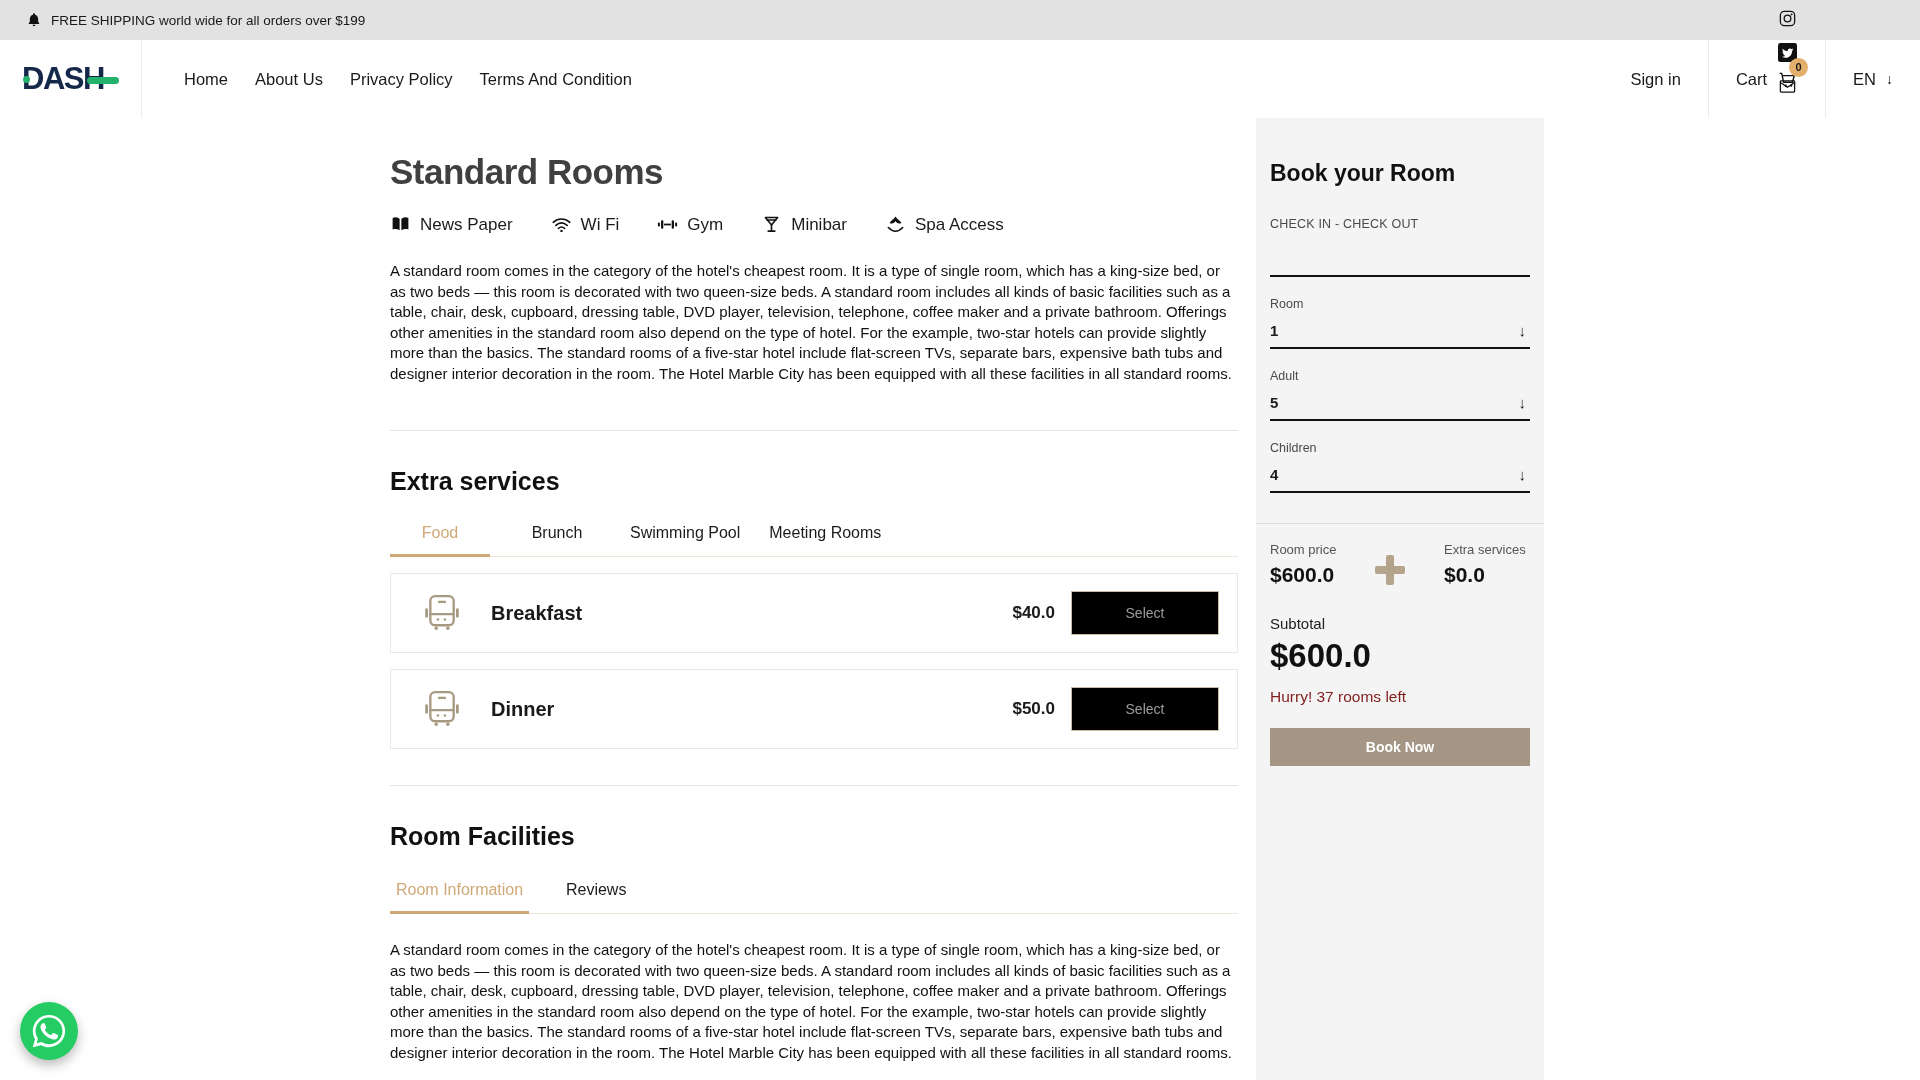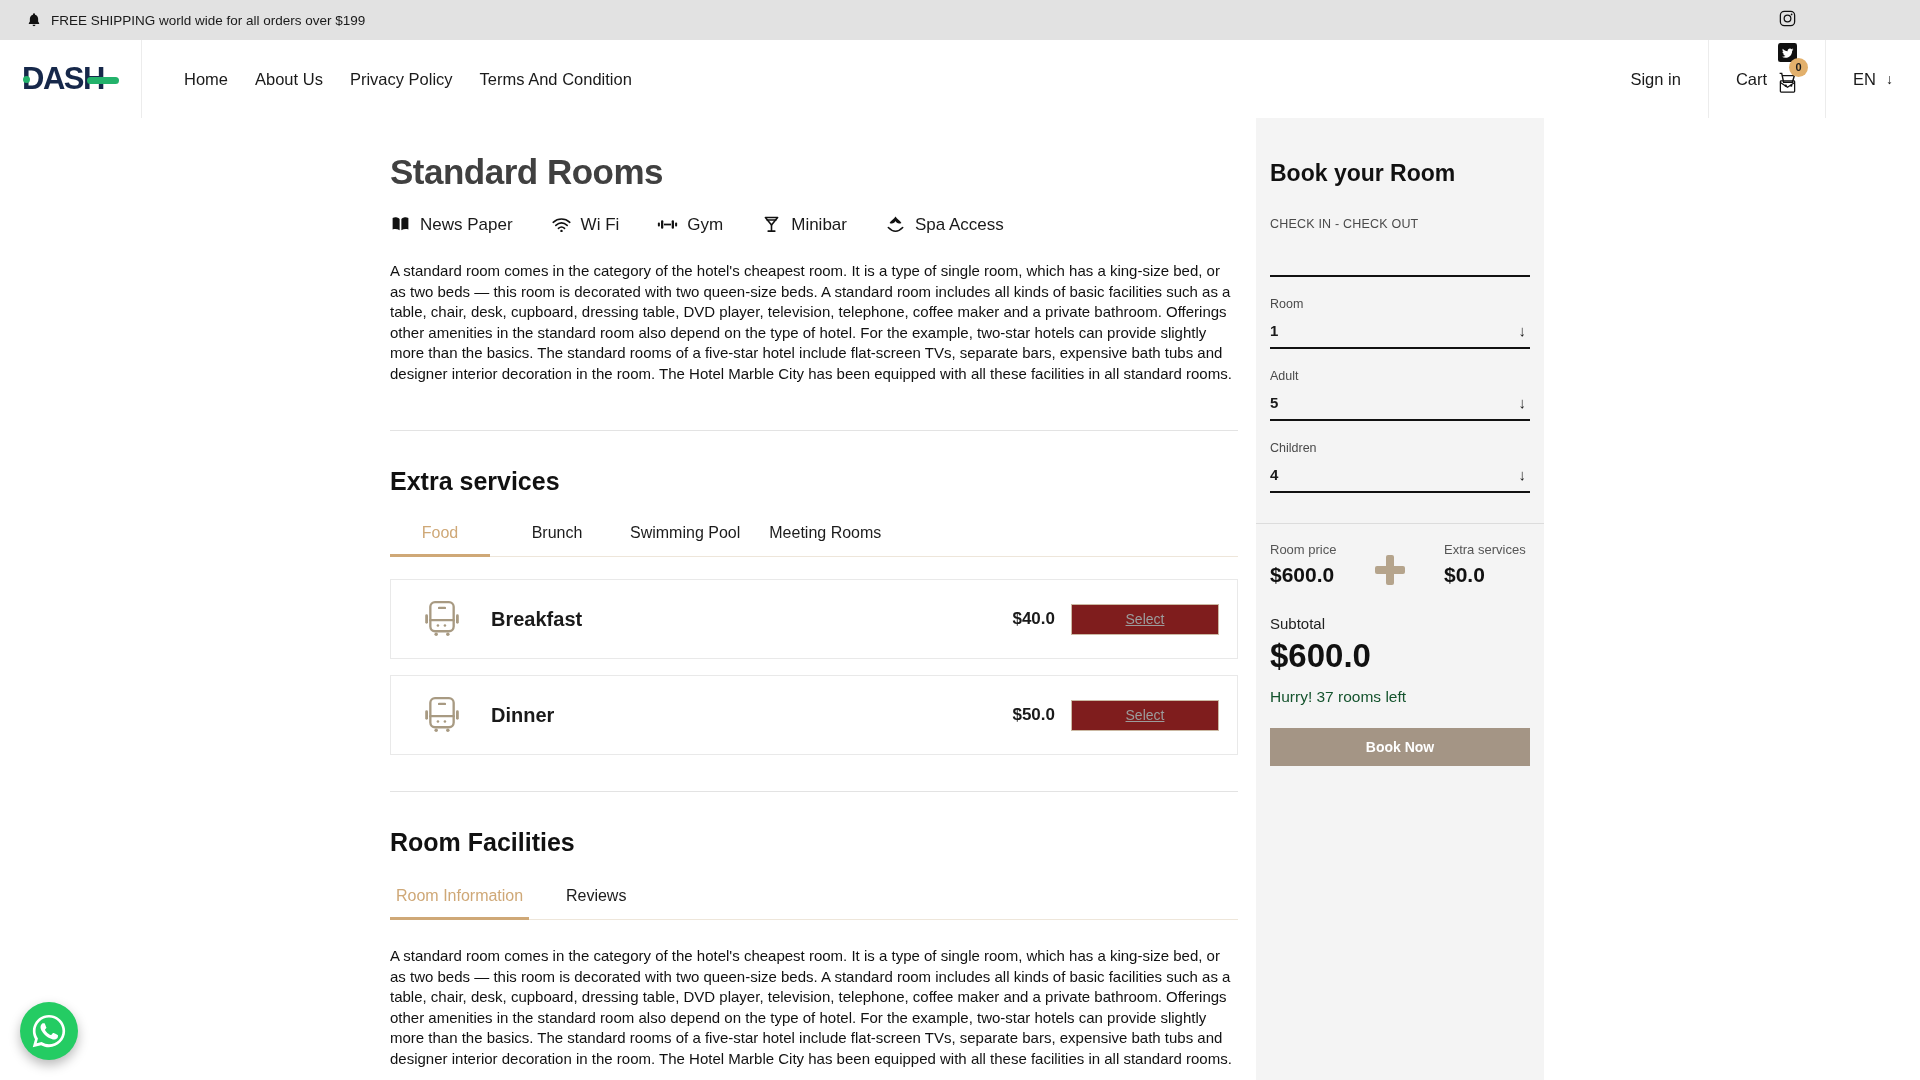--- a/index.html
+++ b/index.html
@@ -52,27 +52,27 @@
   .sep { border:none; border-top:1px solid #e3e3e3; margin:46px 0 0; }
   .section-title { font-size:25px; font-weight:800; margin:36px 0 0; color:#111; }
   .tabs { display:flex; gap:17px; margin-top:20px; border-bottom:1px solid #eee6da; font-size:16px; }
   .tab { min-width:100px; text-align:center; padding:8px 6px 14px; color:#1c1c1c; position:relative; cursor:pointer; }
   .tab.active { color:#cfa877; }
   .tab.active::after { content:""; position:absolute; left:0; right:0; bottom:-1px; height:3px; background:#cfa877; }
   .service-card {
     border:1px solid #e9e9e9; height:80px; display:flex; align-items:center;
     padding:0 18px 0 30px; margin-top:16px; background:#fff;
   }
-  .service-card.first { margin-top:22px; }
+  .service-card.first { margin-top:16px; }
   .svc-name { font-size:20px; font-weight:800; margin-left:28px; }
   .svc-price { margin-left:auto; font-size:17px; font-weight:800; }
   .select-btn {
-    width:148px; height:31px; margin-left:16px; background:#7f1d1d;
+    width:148px; height:44px; margin-left:16px; background:#000000;
     border:1px solid #cbb9a3; color:#9c9c9c; font-size:14px;
-    font-family:"Liberation Sans", sans-serif; cursor:pointer;text-decoration:underline;
+    font-family:"Liberation Sans", sans-serif; cursor:pointer;
   }
   
   .bk-title { font-size:23px; font-weight:800; margin:42px 0 0; color:#111; }
   .bk-label { font-size:12.5px; color:#4a4a4a; margin-top:30px; letter-spacing:0.2px; }
   .checkin-input {
     width:100%; height:44px; border:none; border-bottom:2px solid #111;
     background:transparent; margin-top:2px; font-size:15px; outline:none;
     font-family:"Liberation Sans", sans-serif;
   }
   .bk-field { margin-top:20px; }
@@ -87,21 +87,21 @@
   .price-row { display:flex; align-items:center; margin-top:18px; justify-content:space-between; }
   .plabel { font-size:13px; color:#555; }
   .pval { font-size:21px; font-weight:800; margin-top:6px; color:#111; }
   .plus-icon { width:30px; height:30px; position:relative; margin-top:10px; }
   .plus-icon::before, .plus-icon::after { content:""; position:absolute; background:#b5a48c; border-radius:2px; }
   .plus-icon::before { left:0; top:11px; width:30px; height:8px; }
   .plus-icon::after { left:11px; top:0; width:8px; height:30px; }
   .price-col.right { text-align:left; width:86px; }
   .subtotal-label { margin-top:28px; font-size:15px; color:#222; }
   .subtotal-val { font-size:33px; font-weight:800; margin-top:5px; color:#111; }
-  .urgency { color:#14532d; font-size:15.5px; margin-top:13px; }
+  .urgency { color:#7f1d1d; font-size:15.5px; margin-top:13px; }
   .book-btn {
     width:100%; height:38px; background:#a49585; border:none; color:#fff;
     font-weight:800; font-size:14px; margin-top:22px; cursor:pointer;
     font-family:"Liberation Sans", sans-serif;
   }
   
   .whatsapp-fab {
     position:absolute; left:20px; bottom:20px; width:58px; height:58px; border-radius:50%;
     background:#24cc63; border:none; display:flex; align-items:center; justify-content:center;
     box-shadow:0 5px 12px rgba(0,0,0,0.28); cursor:pointer;

